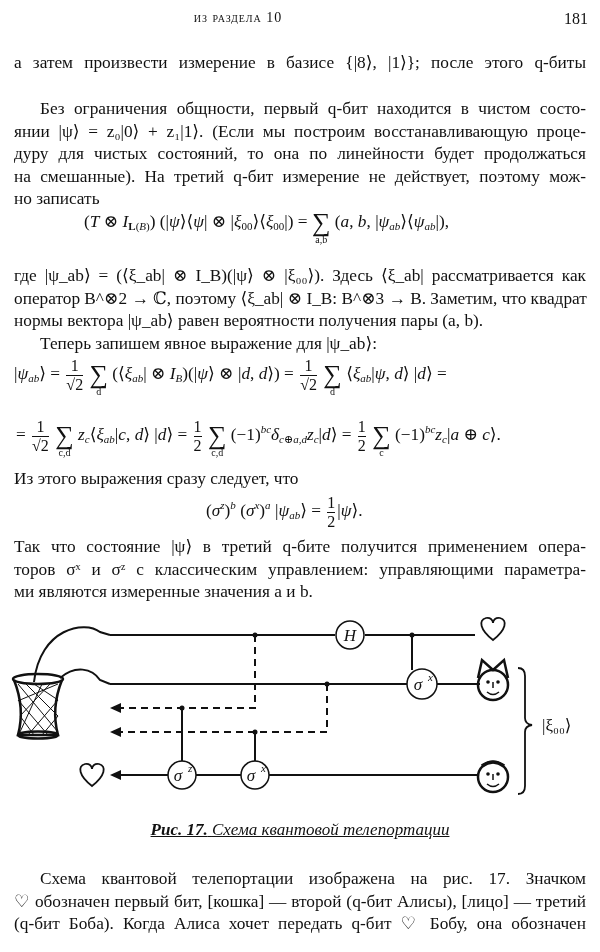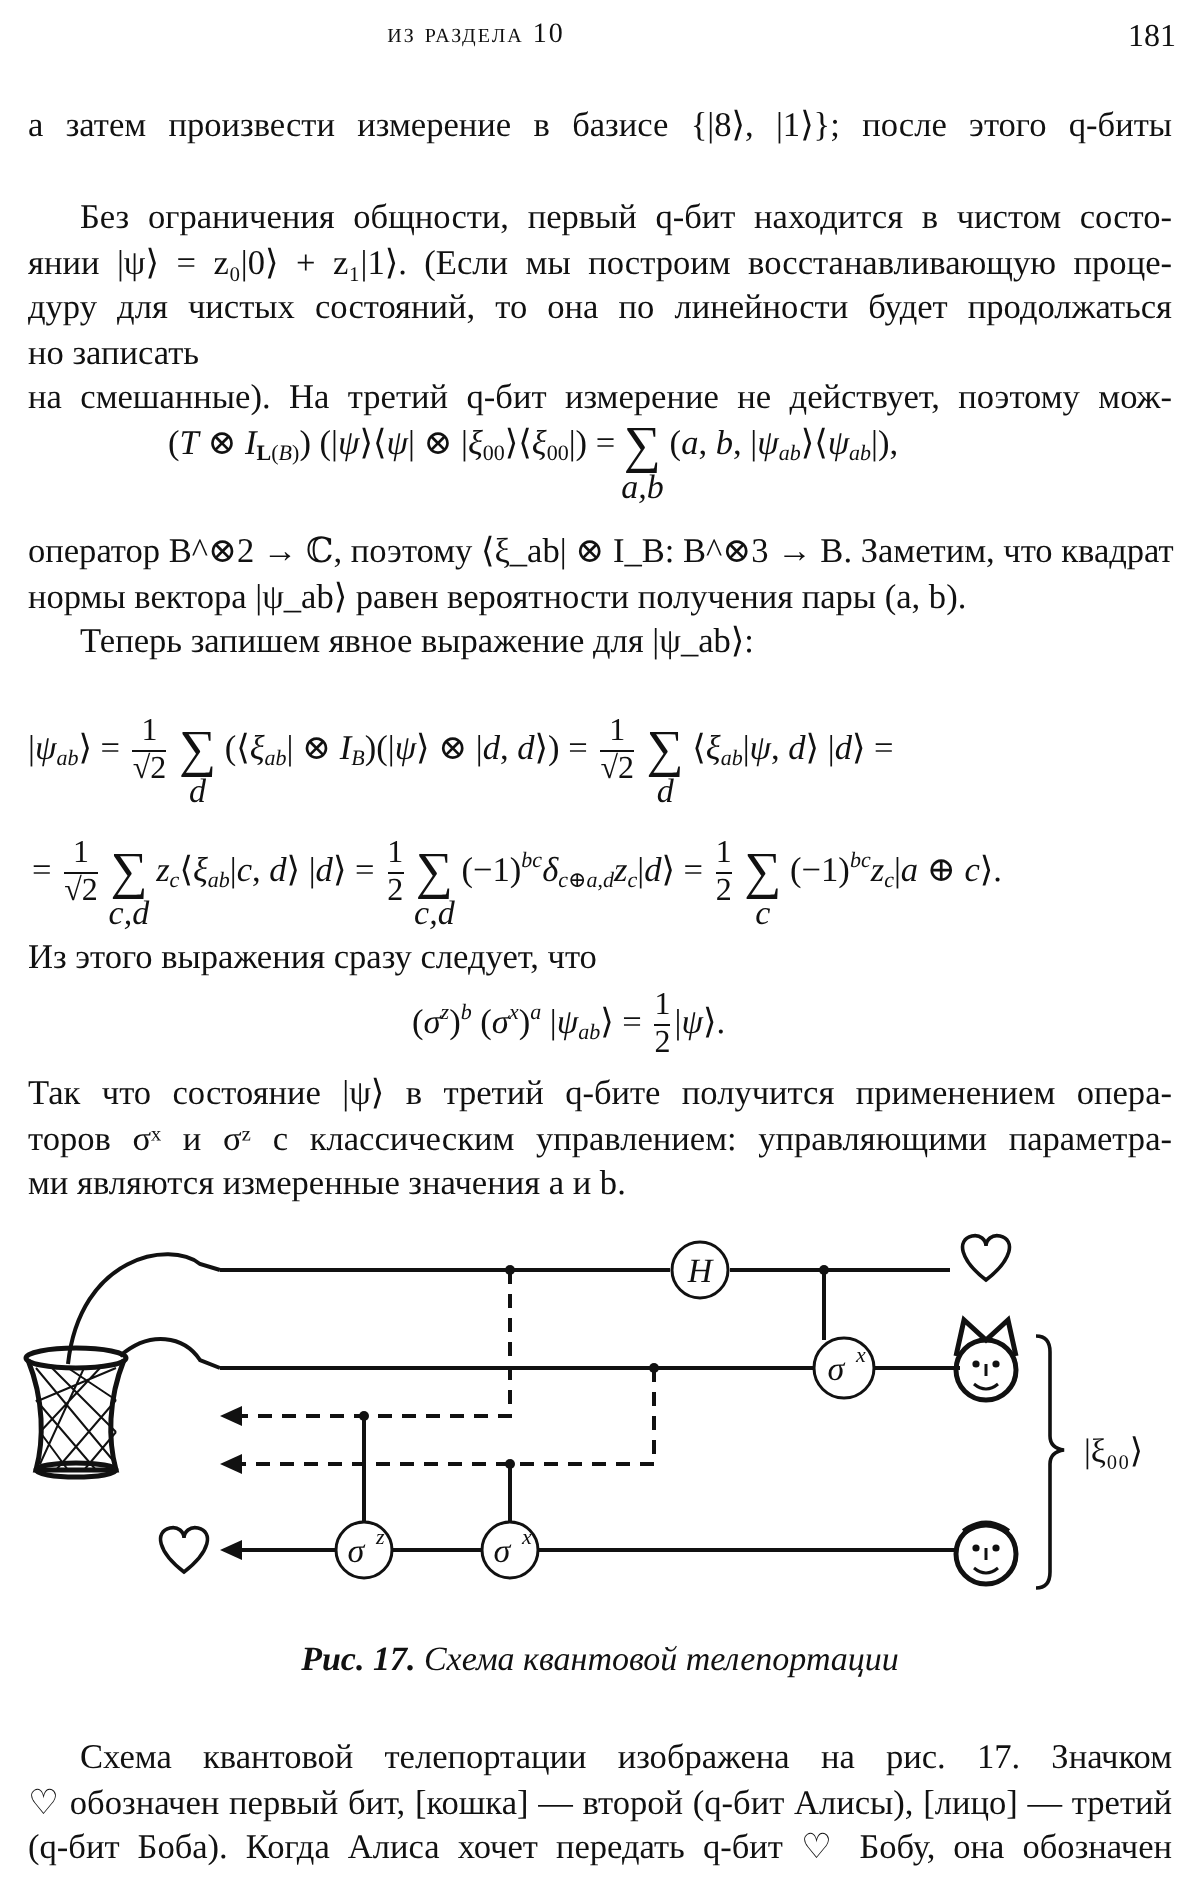--- a/index.html
+++ b/index.html
@@ -10,28 +10,28 @@
     font-size: 14px; letter-spacing: 1px; font-variant: small-caps; top: 0; }
   .runhead .pageno { position: absolute; right: 12px; top: 0; font-size: 16px; }
   .p { position: absolute; left: 14px; width: 572px; font-size: 17.3px; line-height: 22.6px;
        text-align: justify; }
   .p .line { display: block; white-space: nowrap; text-align-last: justify; }
   .p .line.last { text-align-last: left; }
   .ind { padding-left: 26px; }
   .eq { position: absolute; font-size: 17.3px; white-space: nowrap; }
   i.m { font-style: italic; }
   .caption { position: absolute; top: 820px; left: 0; width: 600px; text-align: center;
-     font-size: 17px; font-style: italic; }
+     font-size: 17px; font-style: italic; text-decoration: underline; }
   .caption b { font-weight: bold; }
   .sum { font-size: 26px; vertical-align: -4px; }
   .sub { font-size: 11px; vertical-align: -3px; }
   .sup { font-size: 11px; vertical-align: 7px; }
   .under { position: relative; display: inline-block; }
   .under .lim { position: absolute; left: 50%; transform: translateX(-50%); top: 26px;
-                font-size: 17px; font-style: italic; white-space: nowrap; }
+                font-size: 10px; white-space: nowrap; }
   .frac { display: inline-block; vertical-align: middle; text-align: center; margin: 0 2px; }
   .frac span { display: block; line-height: 18px; font-size: 16px; }
   .frac .num { border-bottom: 1px solid #111; }
   svg text { font-family: "Liberation Serif", "DejaVu Serif", serif; }
 </style>
 </head>
 <body>
 
 <div class="runhead">
   <div class="title">из раздела 10</div>
@@ -39,32 +39,33 @@
 </div>
 
 <div class="p" style="top:52px;">
   <span class="line">а затем произвести измерение в базисе {|8⟩, |1⟩}; после этого q-биты</span>
 </div>
 
 <div class="p" style="top:98px;">
   <span class="line ind">Без ограничения общности, первый q-бит находится в чистом состо-</span>
   <span class="line">янии |ψ⟩ = z₀|0⟩ + z₁|1⟩. (Если мы построим восстанавливающую проце-</span>
   <span class="line">дуру для чистых состояний, то она по линейности будет продолжаться</span>
+  <span class="line">на смешанные). На третий q-бит измерение не действует, поэтому мож-</span>
   <span class="line last">но записать</span>
-  <span class="line">на смешанные). На третий q-бит измерение не действует, поэтому мож-</span>
 </div>
 
 <div class="eq" style="top:208px; left:84px;">
   <span>(<i class="m">T</i> ⊗ <i class="m">I</i><span class="sub"><b>L</b>(<i>B</i>)</span>)</span>
   <span>(|<i class="m">ψ</i>⟩⟨<i class="m">ψ</i>| ⊗ |<i class="m">ξ</i><span class="sub">00</span>⟩⟨<i class="m">ξ</i><span class="sub">00</span>|) = </span>
   <span class="under"><span class="sum">∑</span><span class="lim">a,b</span></span>
   <span>(<i class="m">a</i>, <i class="m">b</i>, |<i class="m">ψ</i><span class="sub"><i>ab</i></span>⟩⟨<i class="m">ψ</i><span class="sub"><i>ab</i></span>|),</span>
 </div>
 
 <div class="p" style="top:265px;">
+  <span class="line">где |ψ_ab⟩ = (⟨ξ_ab| ⊗ I_B)(|ψ⟩ ⊗ |ξ₀₀⟩). Здесь ⟨ξ_ab| рассматривается как</span>
   <span class="line">оператор B^⊗2 → ℂ, поэтому ⟨ξ_ab| ⊗ I_B: B^⊗3 → B. Заметим, что квадрат</span>
   <span class="line last">нормы вектора |ψ_ab⟩ равен вероятности получения пары (a, b).</span>
   <span class="line last ind">Теперь запишем явное выражение для |ψ_ab⟩:</span>
 </div>
 
 <div class="eq" style="top:357px; left:14px;">
   |<i class="m">ψ</i><span class="sub"><i>ab</i></span>⟩ =
   <span class="frac"><span class="num">1</span><span>√2</span></span>
   <span class="under"><span class="sum">∑</span><span class="lim">d</span></span>
   (⟨<i class="m">ξ</i><span class="sub"><i>ab</i></span>| ⊗ <i class="m">I</i><span class="sub"><i>B</i></span>)(|<i class="m">ψ</i>⟩ ⊗ |<i class="m">d</i>, <i class="m">d</i>⟩) =

